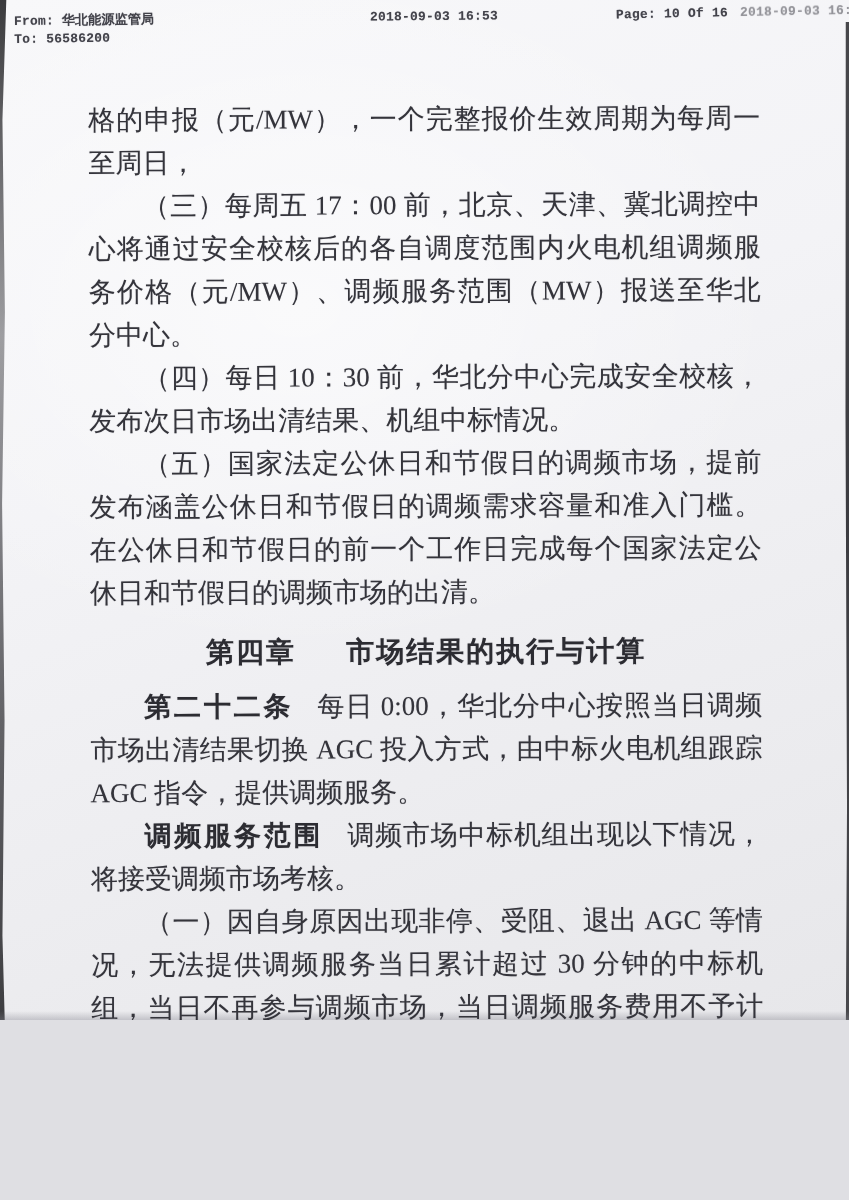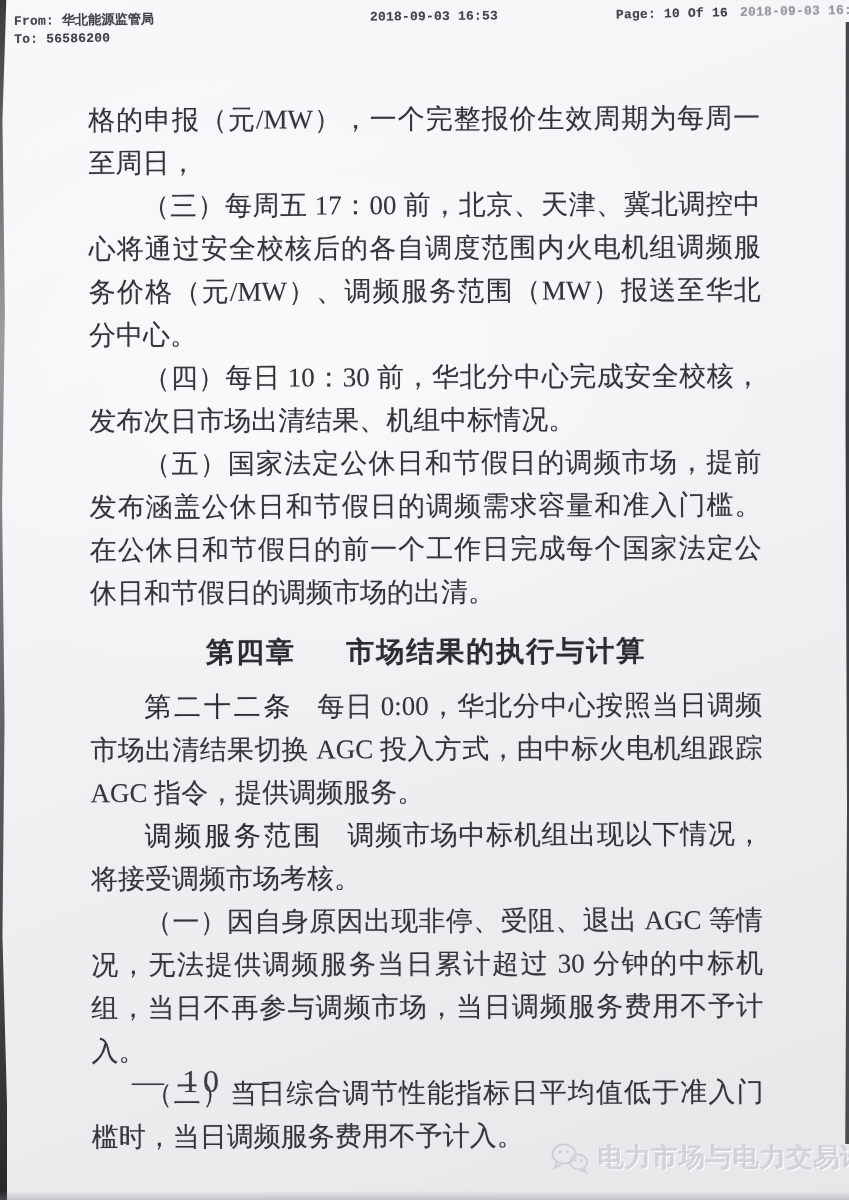--- a/index.html
+++ b/index.html
@@ -1,17 +1,17 @@
 <!DOCTYPE html>
 <html><head>
 <meta charset="utf-8">
 <style>
   html,body{margin:0;padding:0;background:#dfdfe3;}
   .page{
-    position:relative;width:849px;height:1200px;overflow:hidden;
+    position:relative;width:849px;height:1020px;overflow:hidden;
     background:
       radial-gradient(ellipse 700px 500px at 35% 30%, rgba(255,255,255,.55), rgba(255,255,255,0) 70%),
       linear-gradient(160deg,#f8f8fa 0%,#f3f3f6 40%,#ececef 75%,#e7e7ea 100%);
     font-family:"Liberation Serif","DejaVu Serif",serif;
   }
   
   .edge-left{
     position:absolute;left:0;top:0;width:7px;height:1200px;
     background:linear-gradient(180deg,rgba(25,25,28,.85),rgba(50,50,55,.45) 28%,rgba(35,35,40,.65) 55%,rgba(18,18,20,.9) 100%);
     clip-path:polygon(0 0,90% 0,35% 10%,70% 26%,30% 42%,65% 60%,35% 78%,100% 92%,100% 100%,0 100%);
@@ -38,21 +38,21 @@
   
   .content{
     position:absolute;left:90px;top:98px;width:672px;
     font-size:27px;line-height:43px;color:#34343b;text-align:justify;
     text-shadow:0 0 1px rgba(60,60,70,.3);
     transform:rotate(-.2deg);
   }
   .content p{margin:0;}
   .indent{text-indent:2em;}
   .lead{
-    font-family:"Liberation Sans","DejaVu Sans",sans-serif;font-weight:400;
+    font-family:"Liberation Sans","DejaVu Sans",sans-serif;font-weight:700;
     letter-spacing:2px;margin-right:.9em;color:#2c2c32;
   }
   .lead:empty{display:none;margin:0;}
   .chapter{
     margin:16px 0 12px;text-align:center;
     font-family:"Liberation Sans","DejaVu Sans",sans-serif;font-weight:700;
     font-size:28px;color:#2c2c32;letter-spacing:2px;text-shadow:0 0 1px rgba(50,50,60,.3);
   }
   .chapter .num{margin-right:1.8em;}
   

